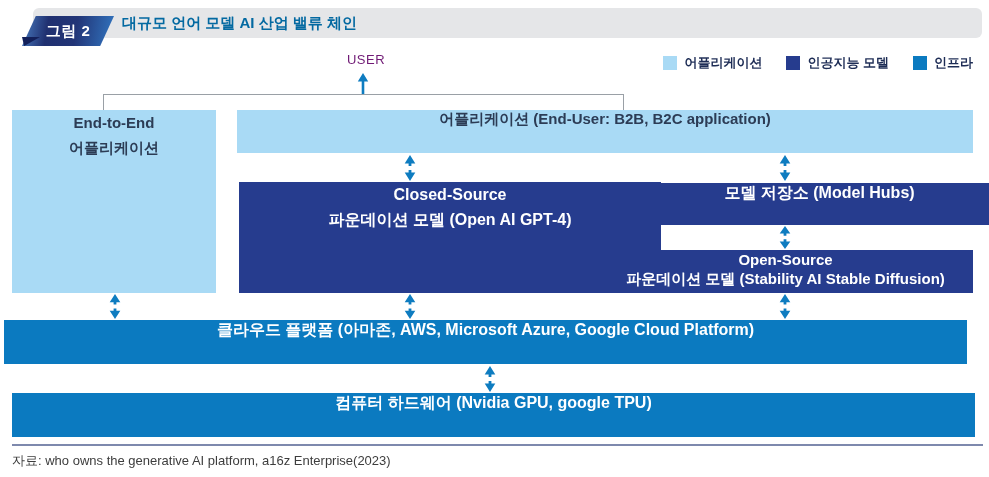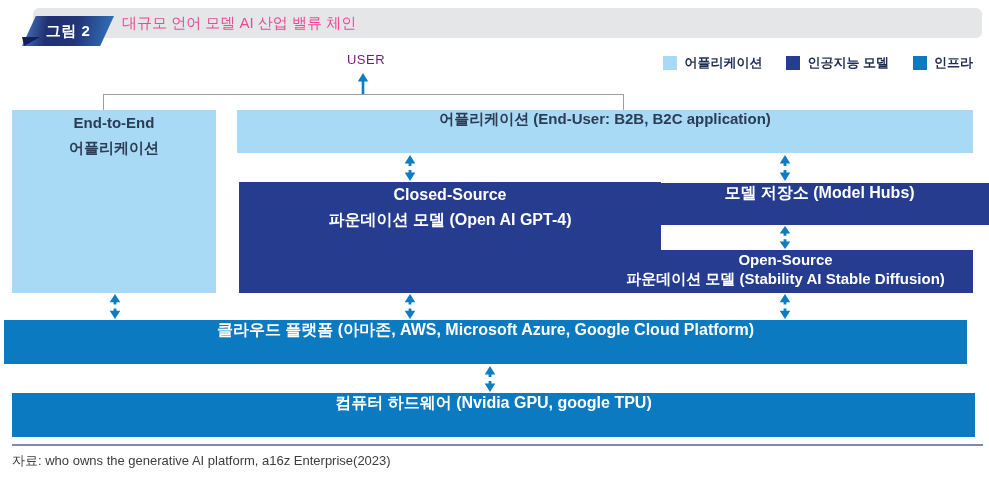--- a/index.html
+++ b/index.html
@@ -13,21 +13,21 @@
     position:absolute;left:22px;top:8px;width:92px;height:30px;
     clip-path:polygon(15% 0,100% 0,85% 100%,0 100%);
     background:linear-gradient(100deg,#4a7ec2 0%,#203070 28%,#223577 58%,#3277c2 100%);
     color:#ffffff;font-size:15px;font-weight:bold;display:flex;align-items:center;justify-content:center;
     letter-spacing:.5px;
     margin-top:8px;
   }
   .badge-fold{position:absolute;left:22px;top:37px;width:18px;height:9px;background:#13205a;
     clip-path:polygon(0 0,100% 0,12% 100%);}
   .fig-title{position:absolute;left:122px;top:8px;height:22px;line-height:30px;
-    font-size:15px;font-weight:normal;color:#ec4899;}
+    font-size:15px;font-weight:bold;color:#0369a1;}
   
   .legend{position:absolute;top:54px;right:16px;display:flex;gap:24px;align-items:center;}
   .legend-item{display:flex;gap:7px;align-items:center;font-size:13px;font-weight:bold;color:#1d2c55;}
   .swatch{width:14px;height:14px;display:inline-block;}
   
   .user-label{position:absolute;left:338px;top:52px;width:56px;text-align:center;
     font-size:13px;color:#701a75;letter-spacing:.5px;}
   .cline{position:absolute;background:#9aa0a6;}
   
   .node{position:absolute;display:flex;flex-direction:column;align-items:center;justify-content:flex-start;

